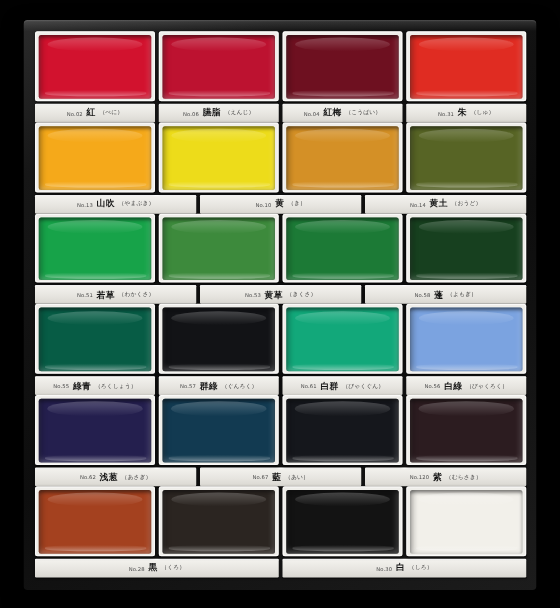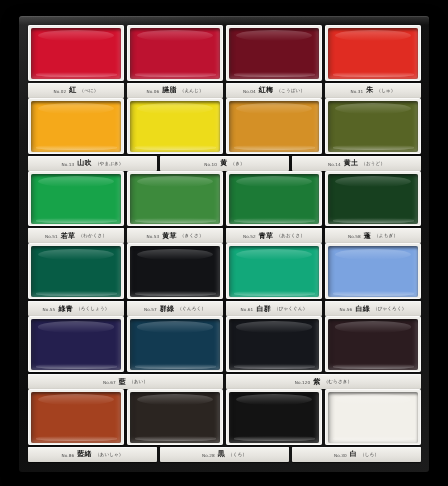--- a/index.html
+++ b/index.html
@@ -256,25 +256,20 @@
               <span class="lab-no">No.51</span>
               <span class="lab-name">若草</span>
               <span class="lab-kana">（わかくさ）</span>
             </div>
             <div class="label">
               <span class="lab-no">No.53</span>
               <span class="lab-name">黄草</span>
               <span class="lab-kana">（きくさ）</span>
             </div>
             <div class="label">
-              <span class="lab-no">No.52</span>
-              <span class="lab-name">青草</span>
-              <span class="lab-kana">（あおくさ）</span>
-            </div>
-            <div class="label">
               <span class="lab-no">No.58</span>
               <span class="lab-name">蓬</span>
               <span class="lab-kana">（よもぎ）</span>
             </div>
           </div>
         </div>
         <div class="row">
           <div class="pans">
             <div class="pan">
               <div class="paint" style="background: rgb(7, 92, 69);"></div>
@@ -322,20 +317,25 @@
             </div>
             <div class="pan">
               <div class="paint" style="background: rgb(21, 23, 28);"></div>
             </div>
             <div class="pan">
               <div class="paint" style="background: rgb(44, 28, 32);"></div>
             </div>
           </div>
           <div class="labels">
             <div class="label">
+              <span class="lab-no">No.62</span>
+              <span class="lab-name">浅葱</span>
+              <span class="lab-kana">（あさぎ）</span>
+            </div>
+            <div class="label">
               <span class="lab-no">No.67</span>
               <span class="lab-name">藍</span>
               <span class="lab-kana">（あい）</span>
             </div>
             <div class="label">
               <span class="lab-no">No.120</span>
               <span class="lab-name">紫</span>
               <span class="lab-kana">（むらさき）</span>
             </div>
           </div>
@@ -350,25 +350,20 @@
             </div>
             <div class="pan">
               <div class="paint" style="background: rgb(19, 19, 19);"></div>
             </div>
             <div class="pan">
               <div class="paint" style="background: rgb(242, 240, 234);"></div>
             </div>
           </div>
           <div class="labels">
             <div class="label">
-              <span class="lab-no">No.86</span>
-              <span class="lab-name">藍緒</span>
-              <span class="lab-kana">（あいしゃ）</span>
-            </div>
-            <div class="label">
               <span class="lab-no">No.28</span>
               <span class="lab-name">黒</span>
               <span class="lab-kana">（くろ）</span>
             </div>
             <div class="label">
               <span class="lab-no">No.30</span>
               <span class="lab-name">白</span>
               <span class="lab-kana">（しろ）</span>
             </div>
           </div>

